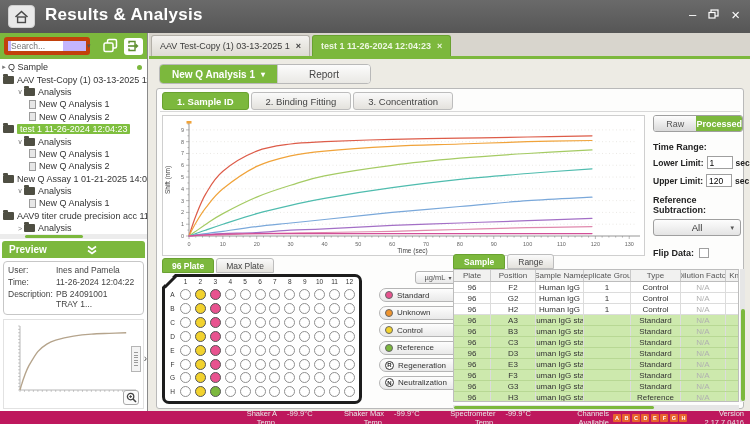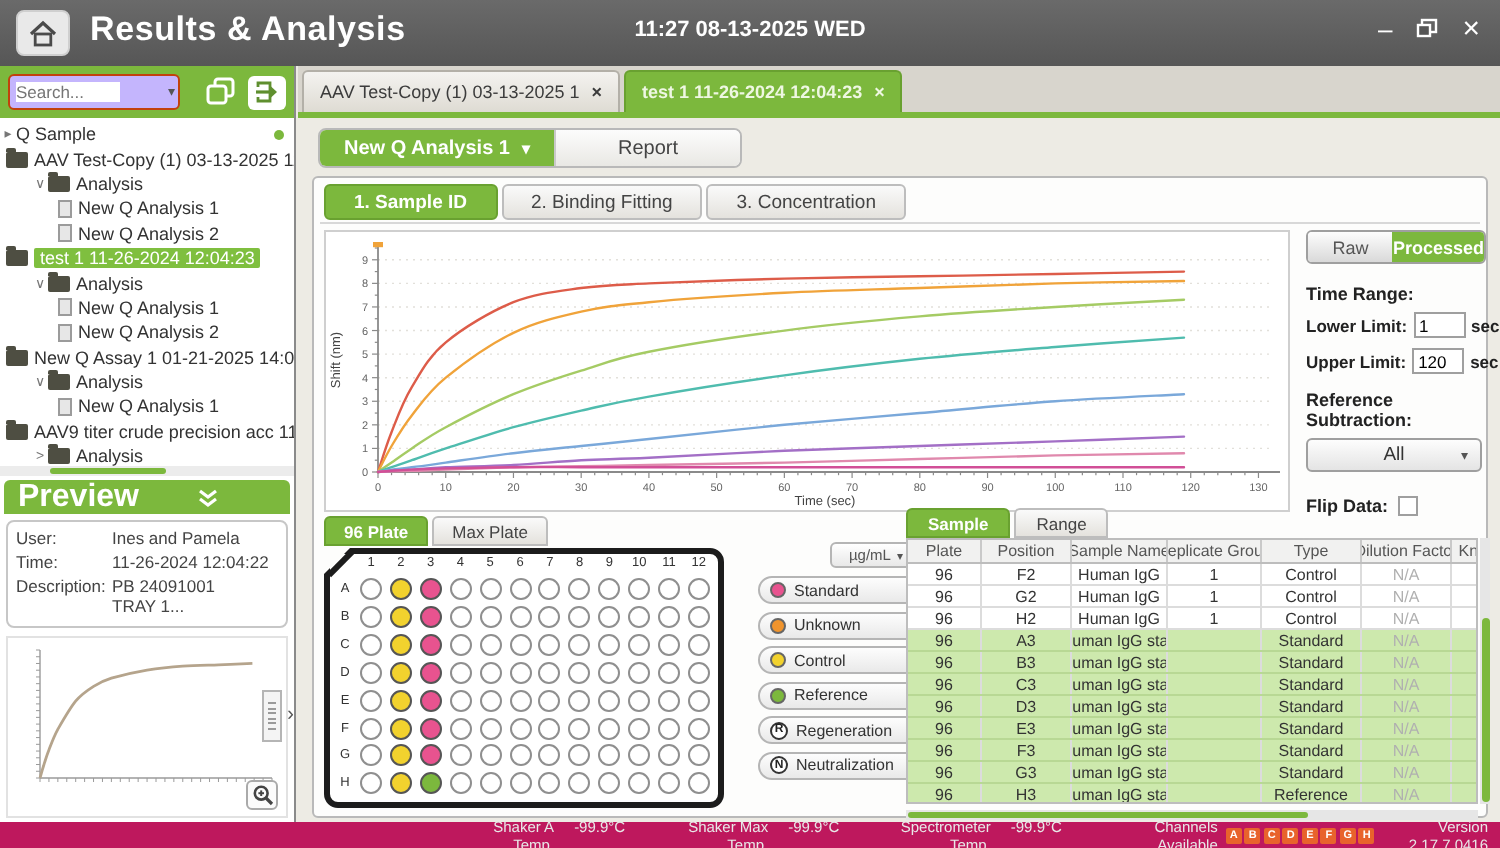--- a/index.html
+++ b/index.html
@@ -14,41 +14,41 @@
     border:1px solid #cfcfcf; border-radius:4px; display:flex; align-items:center; justify-content:center; cursor:pointer; }
   .app-title { position:absolute; left:45px; top:5px; color:#fff; font-size:17px; font-weight:bold; letter-spacing:.3px; }
   .clock { position:absolute; left:0; right:0; top:9px; text-align:center; color:#fff; font-size:11px; font-weight:bold; }
   .win-controls { position:absolute; right:10px; top:8px; display:flex; gap:12px; align-items:center; }
   .win-btn { color:#fff; font-size:13px; line-height:14px; cursor:pointer; }
 
   
   .sidebar { position:absolute; left:0; top:33px; width:148px; bottom:13px; background:#fff;
     border-right:1px solid #8a8a8a; display:flex; flex-direction:column; }
   .side-toolbar { height:26px; background:#7cb83d; display:flex; align-items:center; padding:0 4px; flex:0 0 auto; }
-  .search-box { width:86px; height:18px; background:#c4b5fd; border:1px solid #c2410c; border-radius:3px;
+  .search-box { width:86px; height:18px; background:#c4b5fd; border:4px solid #c2410c; border-radius:3px;
     display:flex; align-items:center; padding:0 3px;gap:22px; }
   .search-box input { border:none; outline:none; width:52px; font-size:8.5px; color:#888; font-family:"Liberation Sans",sans-serif; }
   .search-caret { font-size:7px; color:#555; margin:0 2px; }
   .tool-icons { margin-left:auto; display:flex; gap:5px; align-items:center; }
   .export-btn { width:19px; height:17px; background:#fff; border-radius:3px; display:flex; align-items:center; justify-content:center; cursor:pointer; }
 
   .tree { flex:1 1 auto; overflow:hidden; padding-top:2px; }
   .tree-row { display:flex; align-items:center; height:12.4px; font-size:9px; color:#333; white-space:nowrap; cursor:pointer; }
   .tree-row .lbl { overflow:hidden; text-overflow:clip; }
   .tree-row.sel .lbl { background:#7fbf3f; color:#fff; padding:0 3px; border-radius:1px; }
   .exp { width:8px; font-size:7px; color:#777; text-align:center; flex:0 0 auto; }
   .folder-ic { width:11px; height:8px; background:#4e4e42; border-radius:1px; position:relative; margin-right:3px; flex:0 0 auto; }
   .folder-ic:before { content:""; position:absolute; left:0; top:-2px; width:5px; height:2px; background:#4e4e42; border-radius:1px 1px 0 0; }
   .doc-ic { width:7px; height:9px; background:#e7e7e7; border:1px solid #9b9b9b; margin-right:3px; flex:0 0 auto; }
   .green-dot { width:5px; height:5px; border-radius:50%; background:#7cb83d; margin-left:auto; margin-right:5px; flex:0 0 auto; }
   .tree-hscroll { height:5px; background:#ececec; position:relative; flex:0 0 auto; }
   .tree-hscroll .thumb { position:absolute; left:25px; width:58px; top:1px; height:3px; background:#7cb83d; border-radius:2px; }
 
   .preview-hd { height:17px; background:#7cb83d; border-radius:3px 3px 0 0; margin:2px 2px 0 2px;
-    display:flex; align-items:center; color:#fff; font-size:16px; font-weight:bold; padding:0 7px; flex:0 0 auto; cursor:pointer; }
+    display:flex; align-items:center; color:#fff; font-size:10px; font-weight:bold; padding:0 7px; flex:0 0 auto; cursor:pointer; }
   .preview-hd svg { margin:0 auto; }
   .preview-info { margin:3px 3px 0 3px; border:1px solid #c7c7c7; border-radius:4px; background:#fff;
     padding:3px 4px; font-size:8.5px; color:#444; flex:0 0 auto; }
   .pi-row { display:flex; margin-bottom:2px; }
   .pi-row .k { width:48px; flex:0 0 auto; }
   .pi-row .v { white-space:pre-line; }
   .preview-thumb { margin:4px 3px 2px 3px; background:#fff; border:1px solid #e2e2e2; position:relative; flex:1 1 auto; }
   .thumb-slider { position:absolute; right:2px; top:26px; width:10px; height:26px; border:1px solid #b5b5b5; background:#f4f4f4;
     display:flex; flex-direction:column; justify-content:center; gap:1.5px; padding:2px; cursor:pointer; }
   .thumb-slider i { height:1px; background:#9a9a9a; display:block; }
@@ -168,21 +168,20 @@
 <div class="window">
 
   <div class="titlebar">
     <div class="home-btn">
       <svg width="15" height="14" viewBox="0 0 15 14">
         <path d="M1.5 7 L7.5 1.5 L13.5 7" fill="none" stroke="#4a4a4a" stroke-width="1.6"></path>
         <rect x="3.6" y="7" width="7.8" height="5.5" fill="none" stroke="#4a4a4a" stroke-width="1.4"></rect>
       </svg>
     </div>
     <div class="app-title">Results &amp; Analysis</div>
-    <div class="clock">11:27  08-13-2025  WED</div>
     <div class="win-controls">
       <span class="win-btn">–</span>
       <span class="win-btn">
         <svg width="11" height="10" viewBox="0 0 11 10">
           <rect x="3" y="1" width="7" height="6" fill="none" stroke="#fff" stroke-width="1.2"></rect>
           <rect x="1" y="3.5" width="6" height="5.5" fill="#565656" stroke="#fff" stroke-width="1.2"></rect>
         </svg>
       </span>
       <span class="win-btn" style="font-size:15px;">×</span>
     </div>

